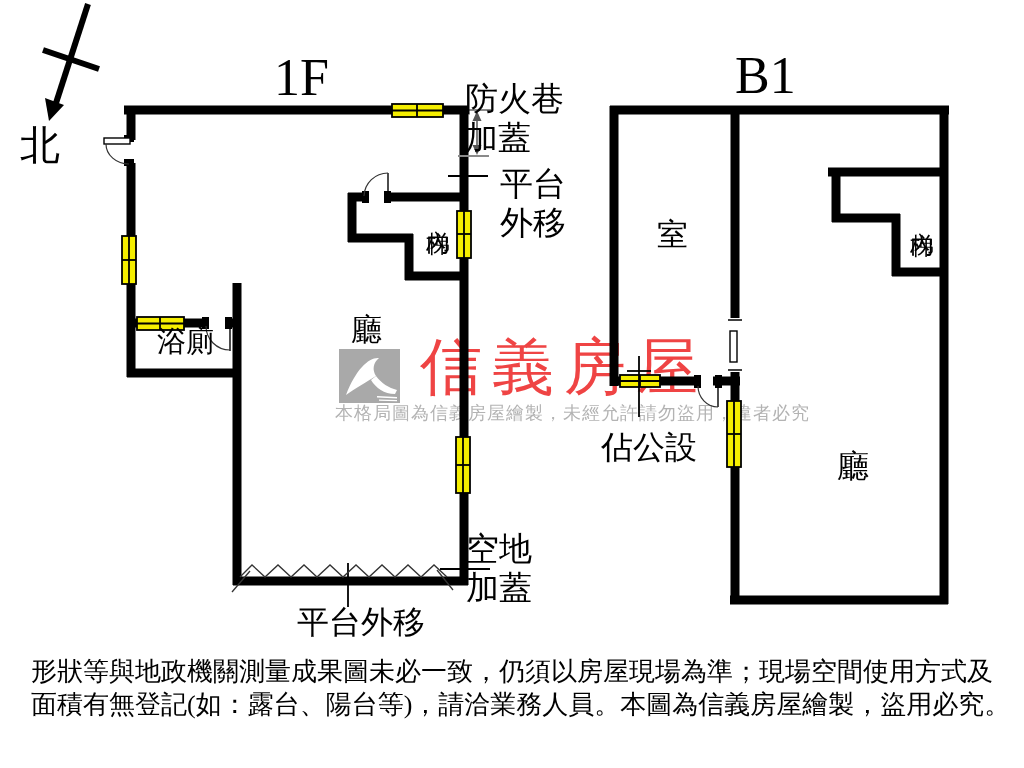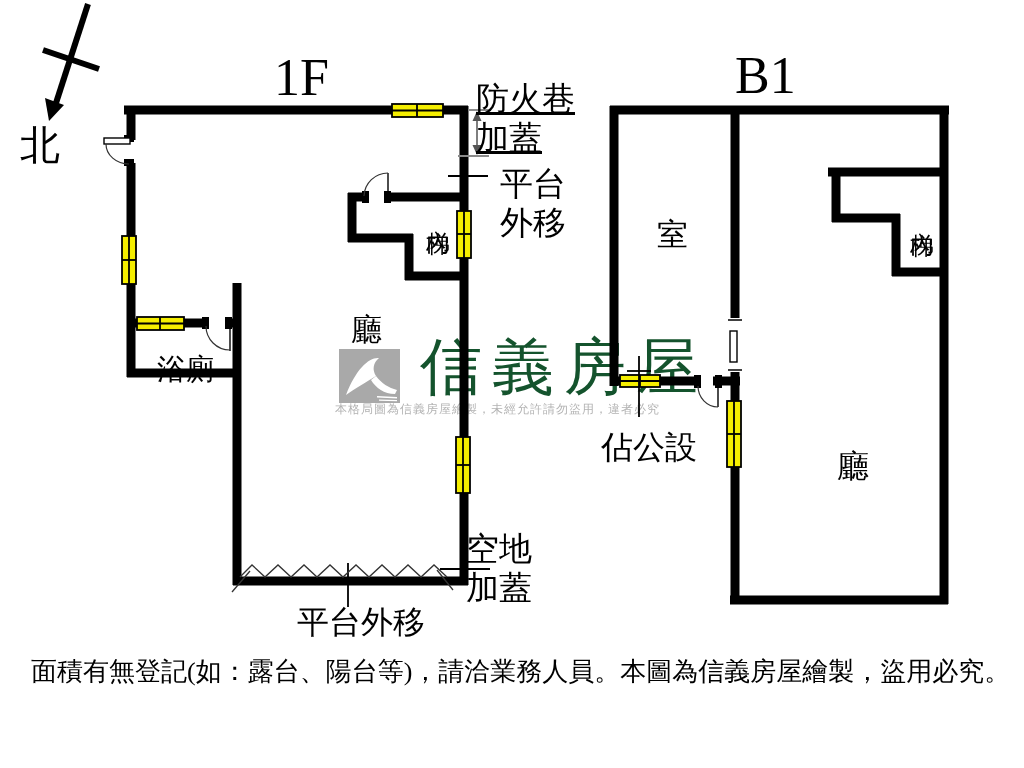--- a/index.html
+++ b/index.html
@@ -1,22 +1,22 @@
 <!DOCTYPE html>
 <html><head>
 <meta charset="utf-8">
 <style>
   html,body{margin:0;padding:0;background:#ffffff;}
   #stage{position:relative;width:1024px;height:768px;background:#ffffff;overflow:hidden;
          font-family:"Liberation Serif","DejaVu Serif",serif;color:#000;}
   
   #wm{z-index:1;}
   #wm .brand{position:absolute;left:420px;top:336px;font-size:62px;letter-spacing:10px;
-             color:#14532d;line-height:1;white-space:nowrap;}
-  #wm .notice{position:absolute;left:335px;top:401px;font-size:12px;letter-spacing:1px;
+             color:#ef4444;line-height:1;white-space:nowrap;}
+  #wm .notice{position:absolute;left:335px;top:401px;font-size:18px;letter-spacing:1px;
               color:#b3b3b3;white-space:nowrap;font-family:"Liberation Sans","DejaVu Sans",sans-serif;}
   #wm .logo{position:absolute;left:339px;top:349px;width:61px;height:54px;background:#a9a9a9;}
   
   #plan-svg{position:absolute;left:0;top:0;z-index:2;}
   
   .lbl{position:absolute;z-index:3;line-height:1.18;white-space:pre-line;}
   .t52{font-size:52px;line-height:1;text-align:right;}
   .t40{font-size:40px;line-height:1;}
   .t33{font-size:33px;}
   .t32{font-size:32px;line-height:1;}
@@ -160,34 +160,35 @@
     </g>
 
     <g>
       <line x1="639" y1="356" x2="639" y2="417" stroke="#000" stroke-width="1.8"></line>
       <line x1="627" y1="371" x2="651" y2="371" stroke="#000" stroke-width="1.8"></line>
     </g>
   </svg>
 
   <div class="lbl t52" style="left:274px;top:52px;">1F</div>
   <div class="lbl t40" style="left:20px;top:126px;">北</div>
-  <div class="lbl t33" style="left:476px;top:80px;text-decoration:underline;">防火巷
+  <div class="lbl t33" style="left:465px;top:80px;">防火巷
 加蓋</div>
   <div class="lbl t33" style="left:488px;top:165px;margin-left:12px;">平台
 外移</div>
   <div class="lbl vlabel" style="left:426px;top:211px;">內梯</div>
   <div class="lbl t31" style="left:351px;top:314px;">廳</div>
-  <div class="lbl t29" style="left:157px;top:355px;">浴廁</div>
+  <div class="lbl t29" style="left:157px;top:327px;">浴廁</div>
   <div class="lbl t33" style="left:466px;top:530px;">空地
 加蓋</div>
   <div class="lbl t32" style="left:297px;top:606px;">平台外移</div>
 
   <div class="lbl t52" style="left:735px;top:50px;">B1</div>
   <div class="lbl t31" style="left:657px;top:219px;">室</div>
   <div class="lbl vlabel" style="left:910px;top:213px;">內梯</div>
   <div class="lbl t32" style="left:601px;top:431px;">佔公設</div>
   <div class="lbl t32" style="left:837px;top:450px;">廳</div>
 
   <div id="disclaimer">
+    <div>形狀等與地政機關測量成果圖未必一致，仍須以房屋現場為準；現場空間使用方式及</div>
     <div>面積有無登記(如：露台、陽台等)，請洽業務人員。本圖為信義房屋繪製，盜用必究。</div>
   </div>
 
 </div>
 
 </body></html>

